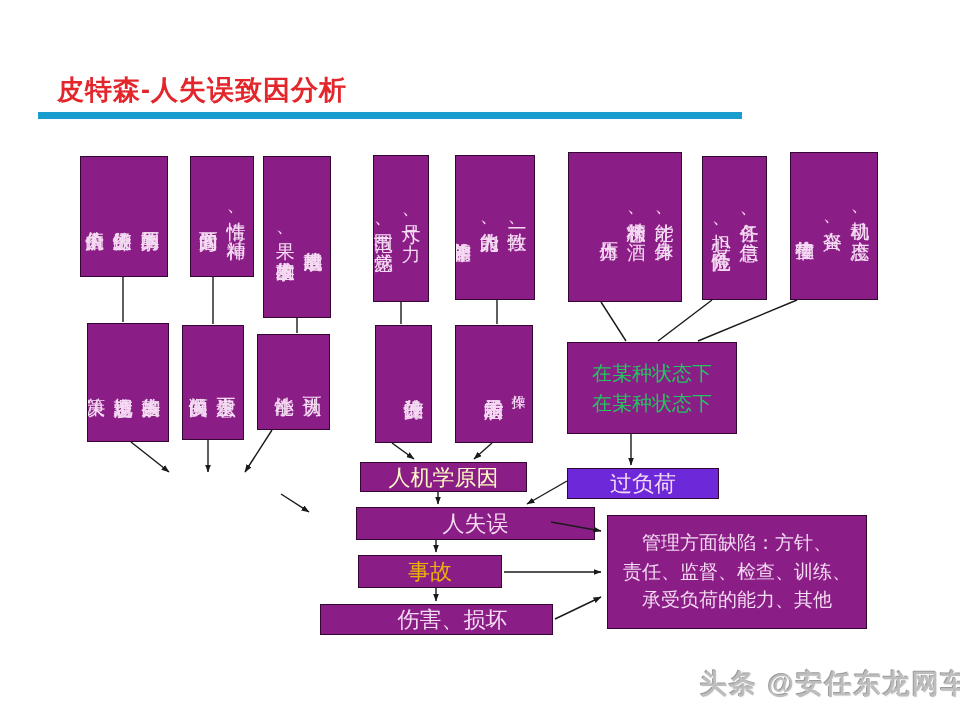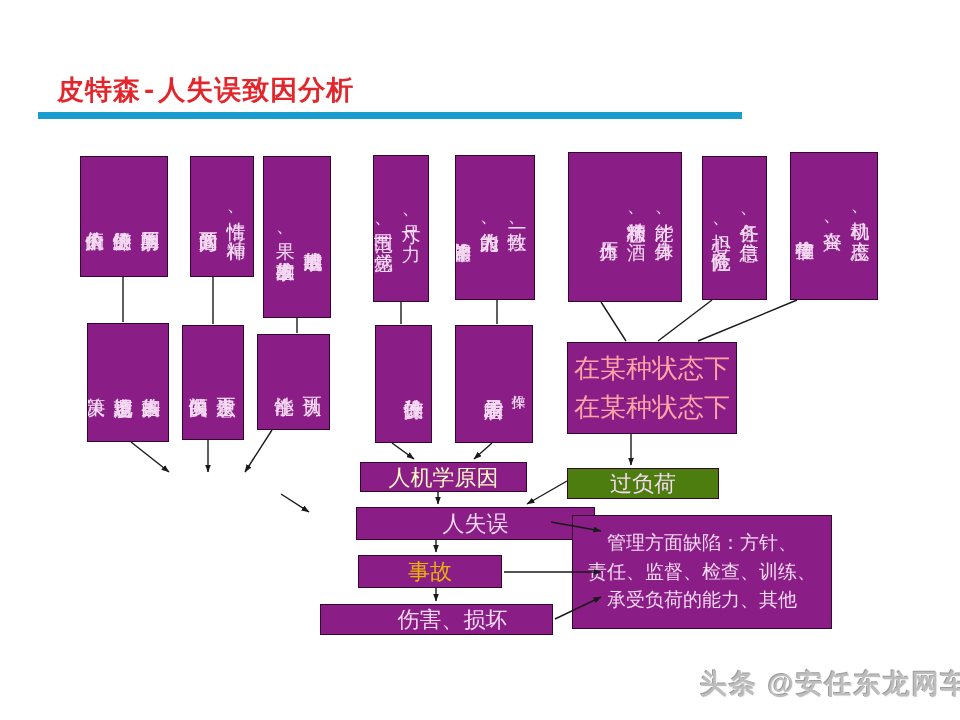--- a/index.html
+++ b/index.html
@@ -2,21 +2,21 @@
 <html><head>
 <meta charset="utf-8">
 <style>
   html,body{margin:0;padding:0;background:#ffffff;}
   .slide{
     position:relative;width:960px;height:720px;background:#ffffff;overflow:hidden;
     font-family:"Liberation Sans","DejaVu Sans",sans-serif;
   }
   .slide-title{
     position:absolute;left:57px;top:72px;margin:0;
-    font-size:27px;font-weight:bold;letter-spacing:1px;font-family:Liberation Mono, monospace;
+    font-size:27px;font-weight:bold;letter-spacing:1px;
   }
   .title-underline{position:absolute;left:38px;top:112px;width:704px;height:7px;}
   #edge-layer{position:absolute;left:0;top:0;width:960px;height:720px;z-index:5;pointer-events:none;}
   #node-layer{position:absolute;left:0;top:0;width:960px;height:720px;z-index:2;}
   .node{
     position:absolute;box-sizing:border-box;overflow:hidden;
     display:flex;align-items:center;justify-content:center;
     line-height:1.35;
   }
   .node.v{
@@ -121,40 +121,40 @@
         <div class="col">认为可</div>
         <div class="col">能性小</div>
       </div>
       <div class="node v" style="left: 375px; top: 325px; width: 57px; height: 118px; font-size: 20px; background: rgb(139, 29, 134); color: rgb(244, 218, 242); border: 1.5px solid rgb(51, 7, 50);">
         <div class="col">操作的设计</div>
       </div>
       <div class="node v" style="left: 455px; top: 325px; width: 78px; height: 118px; font-size: 20px; background: rgb(139, 29, 134); color: rgb(244, 218, 242); border: 1.5px solid rgb(51, 7, 50);">
         <div class="col" style="font-size: 14px;">操作</div>
         <div class="col" style="font-size: 20px;">矛盾的表示</div>
       </div>
-      <div class="node h" style="left: 567px; top: 342px; width: 170px; height: 92px; font-size: 26px; background: rgb(139, 29, 134); color: #fca5a5; border: 1.5px solid rgb(51, 7, 50);">
+      <div class="node h" style="left: 567px; top: 342px; width: 170px; height: 92px; font-size: 20px; background: rgb(139, 29, 134); color: #22c55e; border: 1.5px solid rgb(51, 7, 50);">
         <div class="ln">在某种状态下</div>
         <div class="ln">在某种状态下</div>
       </div>
       <div class="node h" style="left: 360px; top: 462px; width: 167px; height: 30px; font-size: 22px; background: rgb(139, 29, 134); color: #fef9c3; border: 1.5px solid rgb(51, 7, 50);">
         <div class="ln">人机学原因</div>
       </div>
-      <div class="node h" style="left: 567px; top: 468px; width: 152px; height: 31px; font-size: 22px; background: #4d7c0f; color: rgb(244, 218, 242); border: 1.5px solid rgb(51, 7, 50);">
+      <div class="node h" style="left: 567px; top: 468px; width: 152px; height: 31px; font-size: 22px; background: #6d28d9; color: rgb(244, 218, 242); border: 1.5px solid rgb(51, 7, 50);">
         <div class="ln">过负荷</div>
       </div>
       <div class="node h" style="left: 312px; top: 507px; width: 239px; height: 33px; font-size: 22px; background: rgb(139, 29, 134); color: rgb(244, 218, 242); border: 1.5px solid rgb(51, 7, 50); margin-left: 44px;">
         <div class="ln">人失误</div>
       </div>
       <div class="node h" style="left: 358px; top: 555px; width: 144px; height: 33px; font-size: 22px; background: rgb(139, 29, 134); color: #eab308; border: 1.5px solid rgb(51, 7, 50);">
         <div class="ln">事故</div>
       </div>
       <div class="node h" style="left: 320px; top: 604px; width: 233px; height: 31px; font-size: 22px; background: rgb(139, 29, 134); color: rgb(244, 218, 242); border: 1.5px solid rgb(51, 7, 50); padding-left: 36px;">
         <div class="ln">伤害、损坏</div>
       </div>
-      <div class="node h" style="left: 572px; top: 515px; width: 260px; height: 114px; font-size: 19px; background: rgb(139, 29, 134); color: rgb(244, 218, 242); border: 1.5px solid rgb(51, 7, 50);">
+      <div class="node h" style="left: 607px; top: 515px; width: 260px; height: 114px; font-size: 19px; background: rgb(139, 29, 134); color: rgb(244, 218, 242); border: 1.5px solid rgb(51, 7, 50);">
         <div class="ln">管理方面缺陷：方针、</div>
         <div class="ln">责任、监督、检查、训练、</div>
         <div class="ln">承受负荷的能力、其他</div>
       </div>
     </div>
 
   <div class="watermark">头条 @安任东龙网车</div>
 </div>
 
 </body></html>

